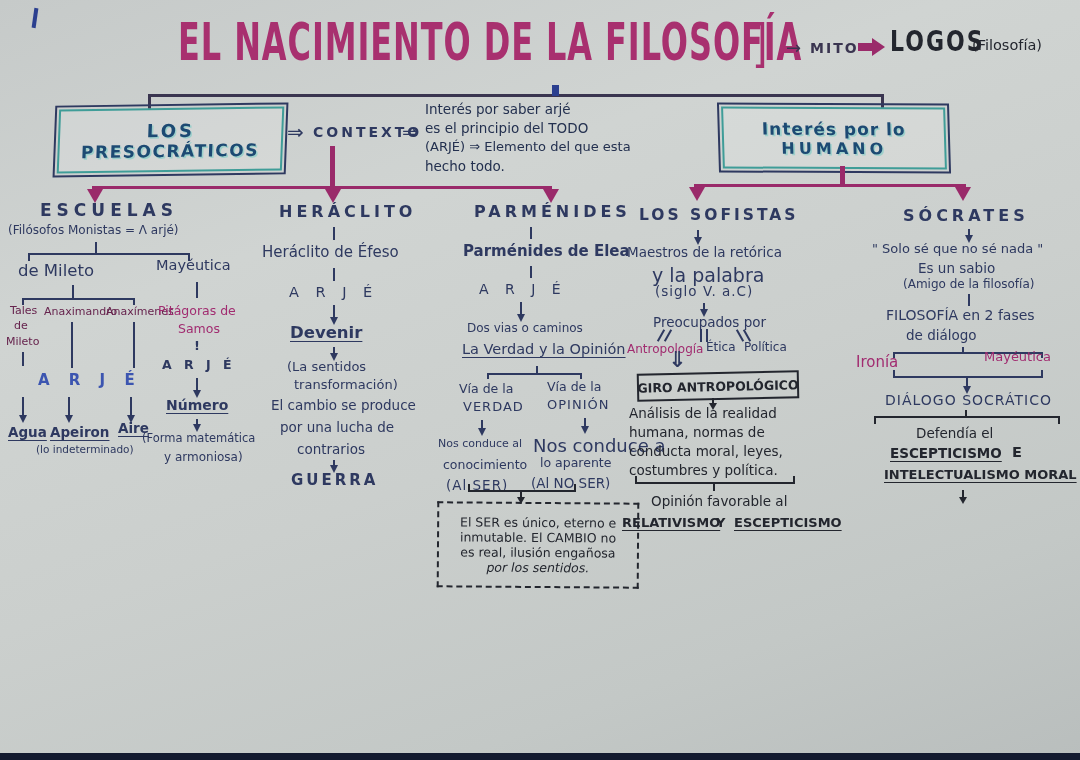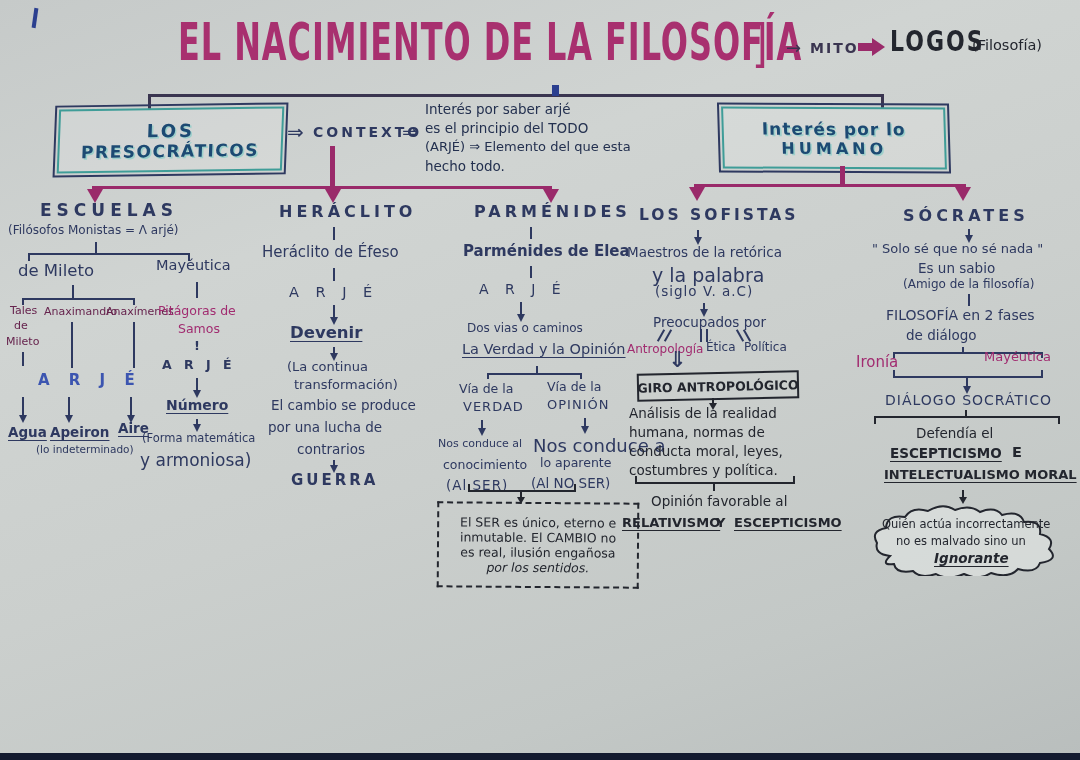--- a/index.html
+++ b/index.html
@@ -118,36 +118,36 @@
   <span class="t mag" style="left:158px;top:304px;font-size:12.5px">Pitágoras de</span>
   <span class="t mag" style="left:178px;top:322px;font-size:12.5px">Samos</span>
   <span class="t b" style="left:194px;top:339px;font-size:13px">!</span>
   <span class="t b" style="left:162px;top:358px;font-size:12.5px;letter-spacing:4px">A R J É</span>
   <div class="v" style="left:196px;top:378px;height:12px"></div>
   <div class="ah an" style="left:193px;top:390px"></div>
   <span class="t u b" style="left:166px;top:398px;font-size:14px">Número</span>
   <div class="v" style="left:196px;top:419px;height:5px"></div>
   <div class="ah an" style="left:193px;top:424px"></div>
   <span class="t" style="left:142px;top:432px;font-size:11.5px">(Forma matemática</span>
-  <span class="t" style="left:140px;top:451px;font-size:17px">y armoniosa)</span>
+  <span class="t" style="left:164px;top:451px;font-size:12px">y armoniosa)</span>
 
   <span class="t b" style="left:279px;top:203px;font-size:16px;letter-spacing:4px">HERÁCLITO</span>
   <div class="v" style="left:333px;top:227px;height:13px"></div>
   <span class="t" style="left:262px;top:244px;font-size:15px">Heráclito de Éfeso</span>
   <div class="v" style="left:333px;top:268px;height:13px"></div>
   <span class="t" style="left:289px;top:285px;font-size:14.5px;letter-spacing:6px">A R J É</span>
   <div class="v" style="left:333px;top:305px;height:12px"></div>
   <div class="ah an" style="left:330px;top:317px"></div>
   <span class="t u b" style="left:290px;top:324px;font-size:16.5px">Devenir</span>
   <div class="v" style="left:333px;top:347px;height:6px"></div>
   <div class="ah an" style="left:330px;top:353px"></div>
-  <span class="t" style="left:287px;top:360px;font-size:13px">(La continua</span>
+  <span class="t" style="left:287px;top:360px;font-size:13px">(La sentidos</span>
   <span class="t" style="left:294px;top:378px;font-size:13px">transformación)</span>
   <span class="t" style="left:271px;top:398px;font-size:13.5px">El cambio se produce</span>
-  <span class="t" style="left:268px;top:420px;font-size:13.5px">por una lucha de</span>
+  <span class="t" style="left:280px;top:420px;font-size:13.5px">por una lucha de</span>
   <span class="t" style="left:297px;top:442px;font-size:13.5px">contrarios</span>
   <div class="v" style="left:333px;top:460px;height:5px"></div>
   <div class="ah an" style="left:330px;top:465px"></div>
   <span class="t b" style="left:291px;top:472px;font-size:15px;letter-spacing:3px">GUERRA</span>
 
   <span class="t b" style="left:474px;top:203px;font-size:16px;letter-spacing:4px">PARMÉNIDES</span>
   <div class="v" style="left:530px;top:227px;height:12px"></div>
   <span class="t b" style="left:463px;top:243px;font-size:15px">Parménides de Elea</span>
   <div class="v" style="left:530px;top:266px;height:12px"></div>
   <span class="t" style="left:479px;top:282px;font-size:14px;letter-spacing:6px">A R J É</span>
@@ -246,22 +246,14 @@
   <div class="hd" style="left:874px;top:416px;width:186px"></div>
   <div class="vd" style="left:874px;top:416px;height:8px"></div>
   <div class="vd" style="left:1058px;top:416px;height:8px"></div>
   <div class="vd" style="left:965px;top:410px;height:6px"></div>
   <span class="t dark" style="left:916px;top:426px;font-size:13.5px">Defendía el</span>
   <span class="t u b dark" style="left:890px;top:446px;font-size:13.5px">ESCEPTICISMO</span>
   <span class="t b dark" style="left:1012px;top:445px;font-size:14.5px">E</span>
   <span class="t u b dark" style="left:884px;top:468px;font-size:13px">INTELECTUALISMO MORAL</span>
   <div class="vd" style="left:962px;top:490px;height:7px"></div>
   <div class="ah ad" style="left:959px;top:497px"></div>
-  <div style="position:absolute;left:868px;top:504px;width:208px;height:72px">
-    <svg width="208" height="72" viewBox="0 0 208 72" style="position:absolute;left:0;top:0">
-      <path d="M22,52 Q6,50 9,39 Q2,27 18,24 Q19,10 37,13 Q44,2 60,7 Q75,-2 87,6 Q102,0 112,8 Q127,2 134,11 Q152,6 156,18 Q174,16 172,30 Q188,34 181,45 Q192,56 172,59 Q168,70 150,65 Q141,75 123,69 Q110,77 96,70 Q80,77 68,70 Q52,75 45,67 Q28,70 26,60 Q12,62 22,52 Z" fill="rgba(230,233,231,.55)" stroke="#23262e" stroke-width="2"></path>
-    </svg>
-    <span class="t dark" style="left:14px;top:14px;font-size:11.5px">Quién actúa incorrectamente</span>
-    <span class="t dark" style="left:28px;top:31px;font-size:11.5px">no es malvado sino un</span>
-    <span class="t dark i u b" style="left:66px;top:47px;font-size:13.5px">Ignorante</span>
-  </div>
 
 </div>
 
 </body></html>

